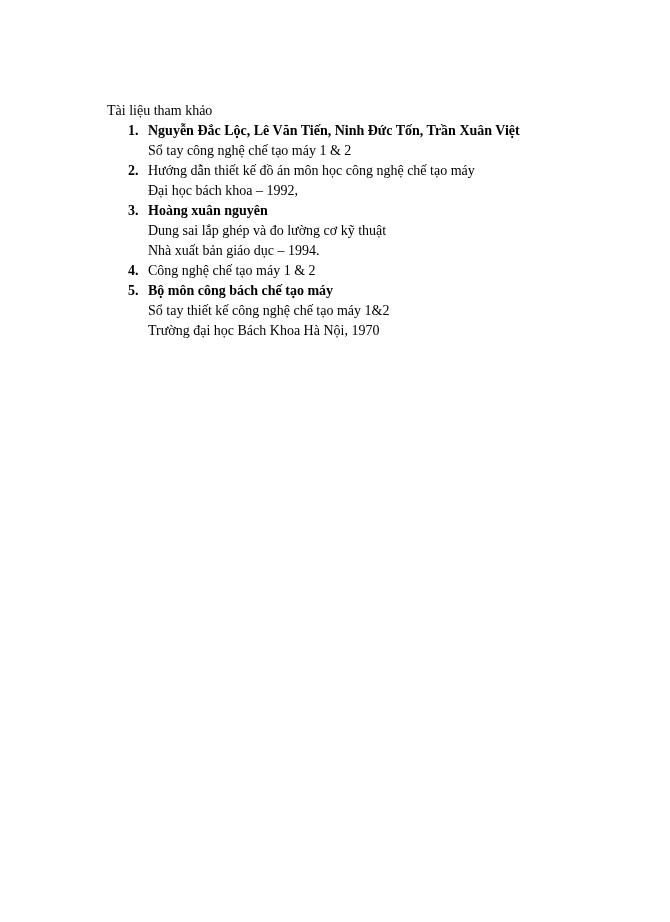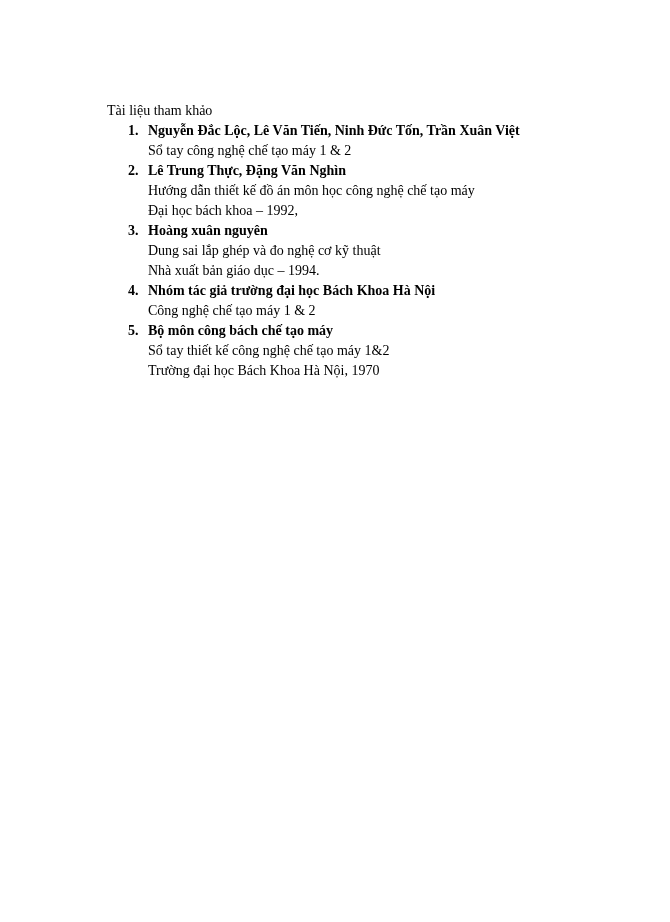--- a/index.html
+++ b/index.html
@@ -74,39 +74,37 @@
     <div class="ref-number">1.</div>
     <div class="ref-body">
       <div class="ref-authors">Nguyễn Đắc Lộc, Lê Văn Tiến, Ninh Đức Tốn, Trần Xuân Việt</div>
     <div class="ref-line">Sổ tay công nghệ chế tạo máy 1 &amp; 2</div>
           </div>
   </div>
 
   <div class="ref-item">
     <div class="ref-number">2.</div>
     <div class="ref-body">
-      <div class="ref-authors">Lê Trung Thực, Đặng Văn Nghìn</div>
     <div class="ref-line">Hướng dẫn thiết kế đồ án môn học công nghệ chế tạo máy</div>
             <div class="ref-line"><span>Đại học bách khoa – </span><span class="squiggle" style="text-decoration-color: rgb(59, 79, 216);">1992</span><span>,</span></div>
           </div>
   </div>
 
   <div class="ref-item">
     <div class="ref-number">3.</div>
     <div class="ref-body">
       <div class="ref-authors">Hoàng xuân nguyên</div>
-    <div class="ref-line">Dung sai lắp ghép và đo nghệ cơ kỹ thuật</div>
+    <div class="ref-line">Dung sai lắp ghép và đo lường cơ kỹ thuật</div>
             <div class="ref-line">Nhà xuất bản giáo dục – 1994.</div>
           </div>
   </div>
 
   <div class="ref-item">
     <div class="ref-number">4.</div>
     <div class="ref-body">
-      <div class="ref-authors">Nhóm tác giả trường đại học Bách Khoa Hà Nội</div>
     <div class="ref-line">Công nghệ chế tạo máy 1 &amp; 2</div>
           </div>
   </div>
 
   <div class="ref-item">
     <div class="ref-number">5.</div>
     <div class="ref-body">
       <div class="ref-authors">Bộ môn công bách chế tạo máy</div>
     <div class="ref-line">Sổ tay thiết kế công nghệ chế tạo máy 1&amp;2</div>
             <div class="ref-line">Trường đại học Bách Khoa Hà Nội, 1970</div>

